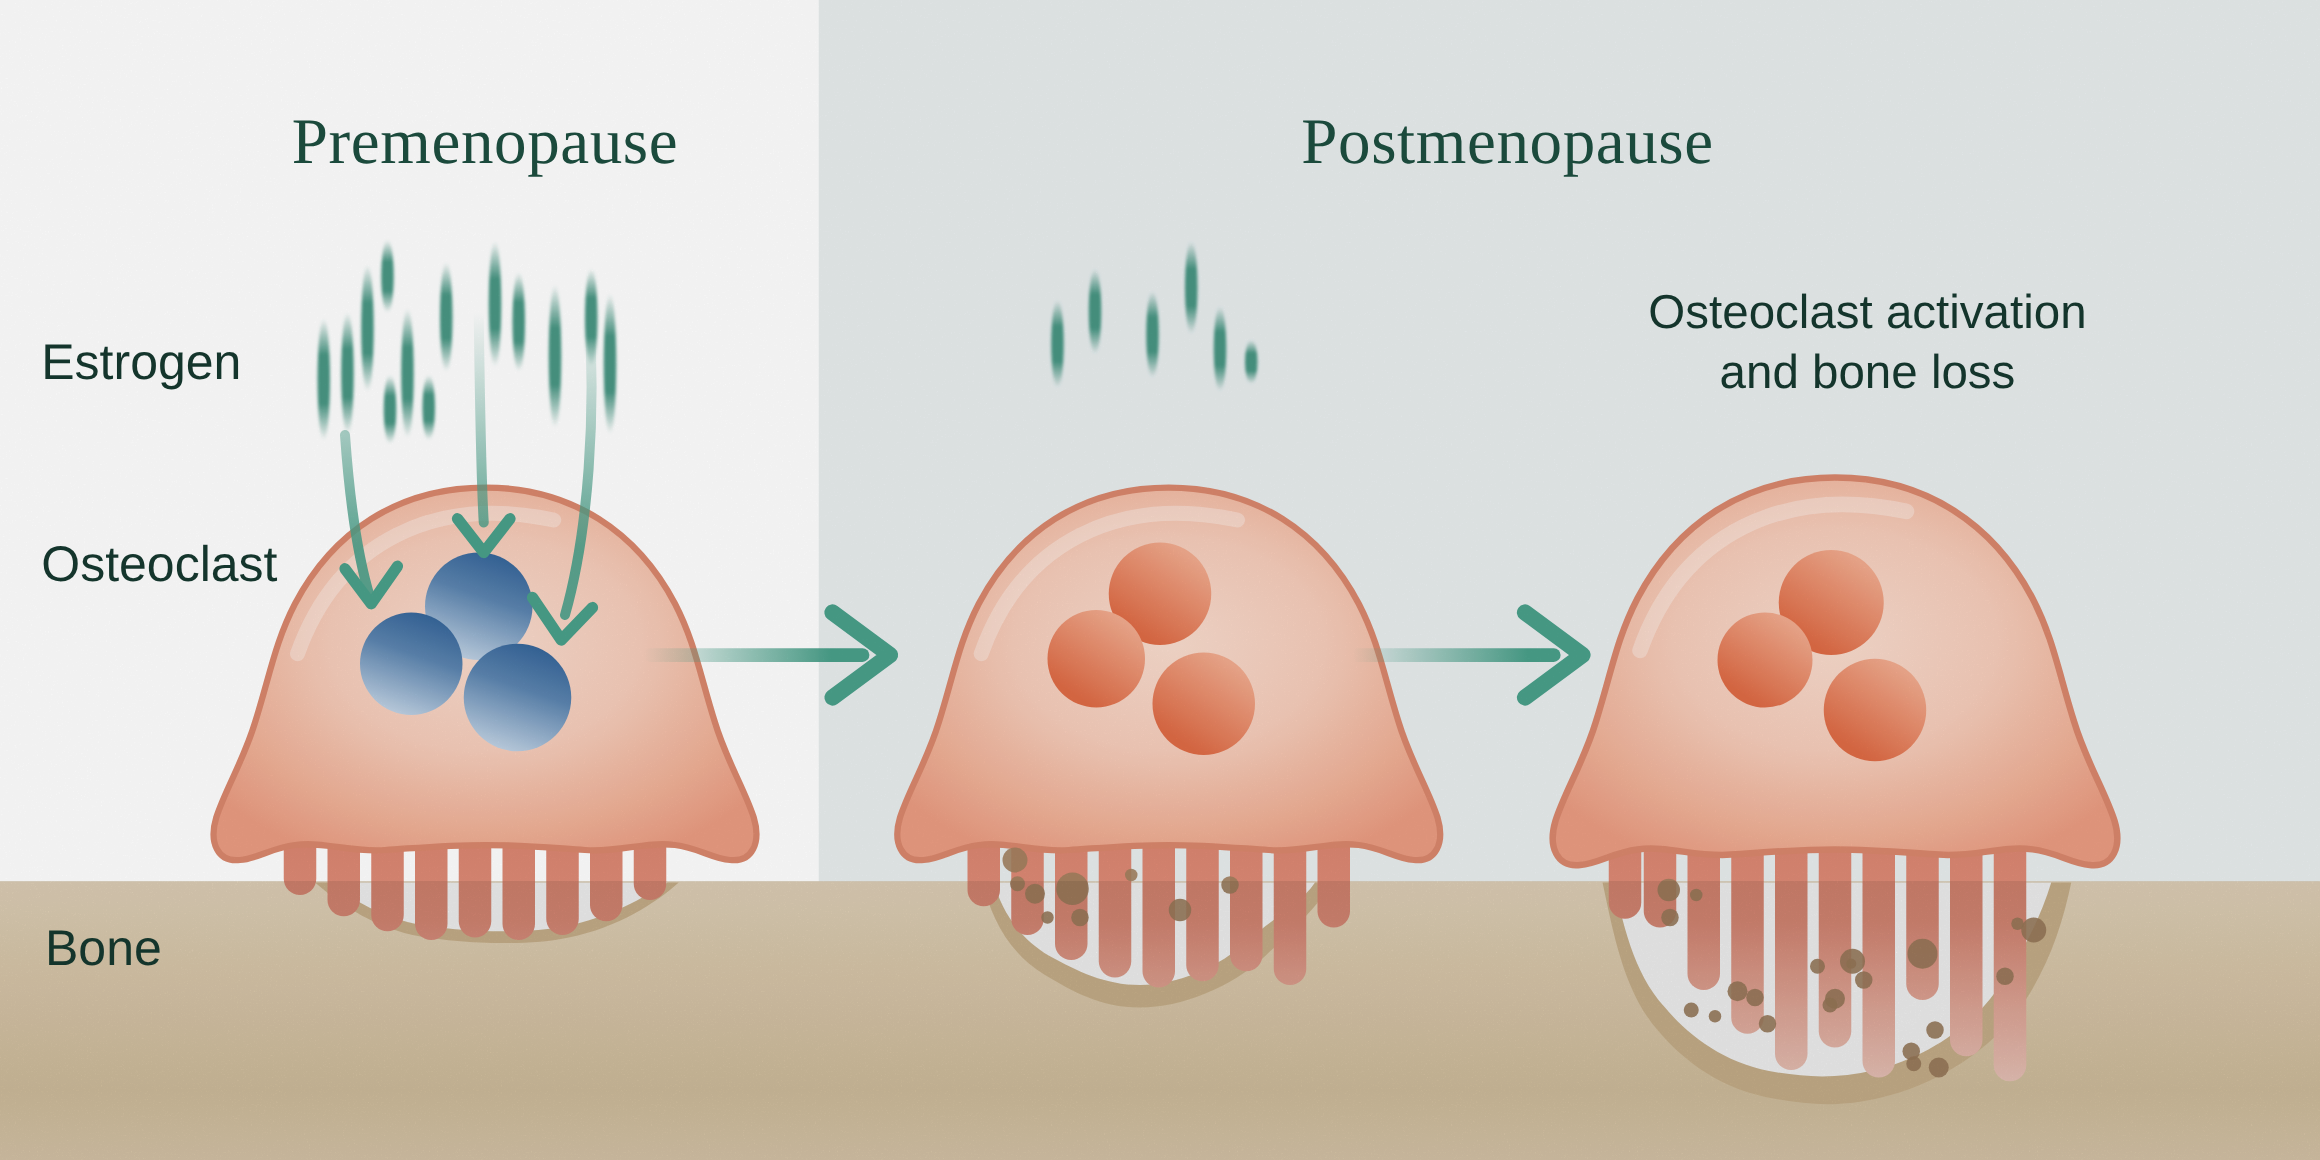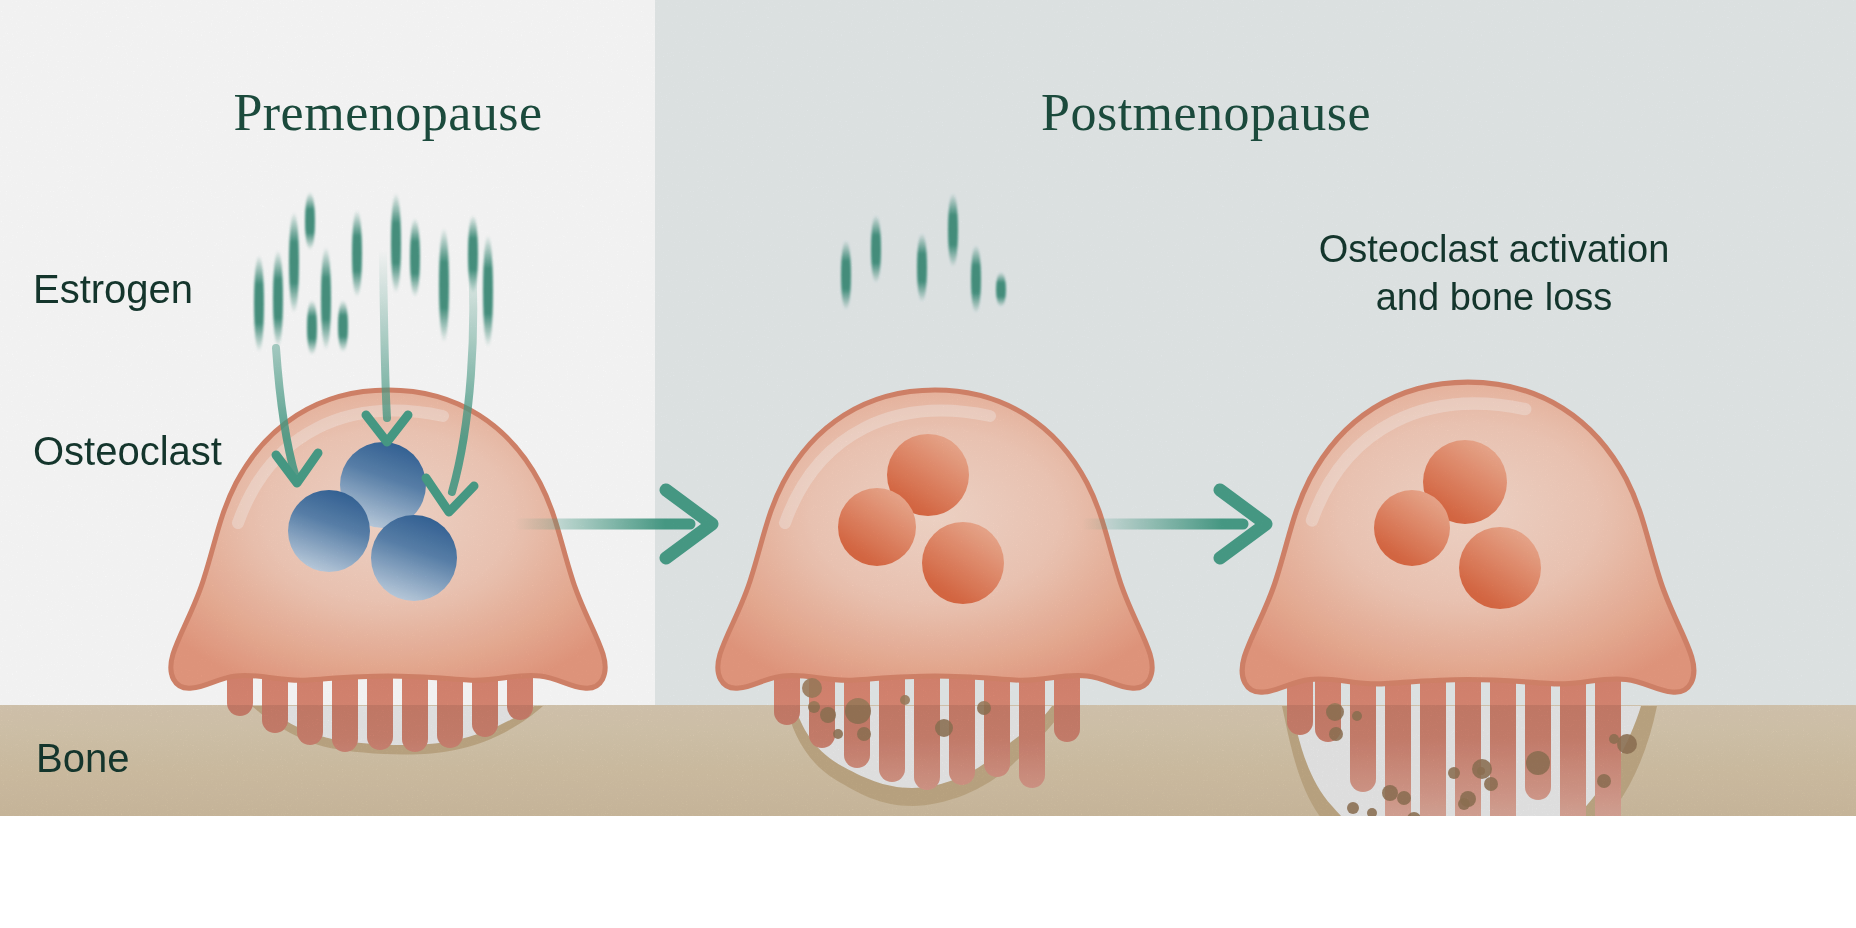--- a/index.html
+++ b/index.html
@@ -1,16 +1,16 @@
 <!DOCTYPE html>
 <html><head>
 <meta charset="utf-8">
 <style>
   html,body{margin:0;padding:0;background:#ffffff;}
-  #stage{position:relative;width:1856px;height:816px;overflow:hidden;
+  #stage{position:relative;width:1856px;height:928px;overflow:hidden;
          font-family:"Liberation Sans",sans-serif;}
   svg{display:block}
   .title{font-family:"Liberation Serif",serif;font-size:52px;font-weight:500;
          fill:#1b4a3c;letter-spacing:0.5px;}
   .lbl{font-family:"Liberation Sans",sans-serif;font-size:40px;fill:#14352c;}
   .ann{font-family:"Liberation Sans",sans-serif;font-size:38px;fill:#14352c;}
 </style>
 </head>
 <body>
 

